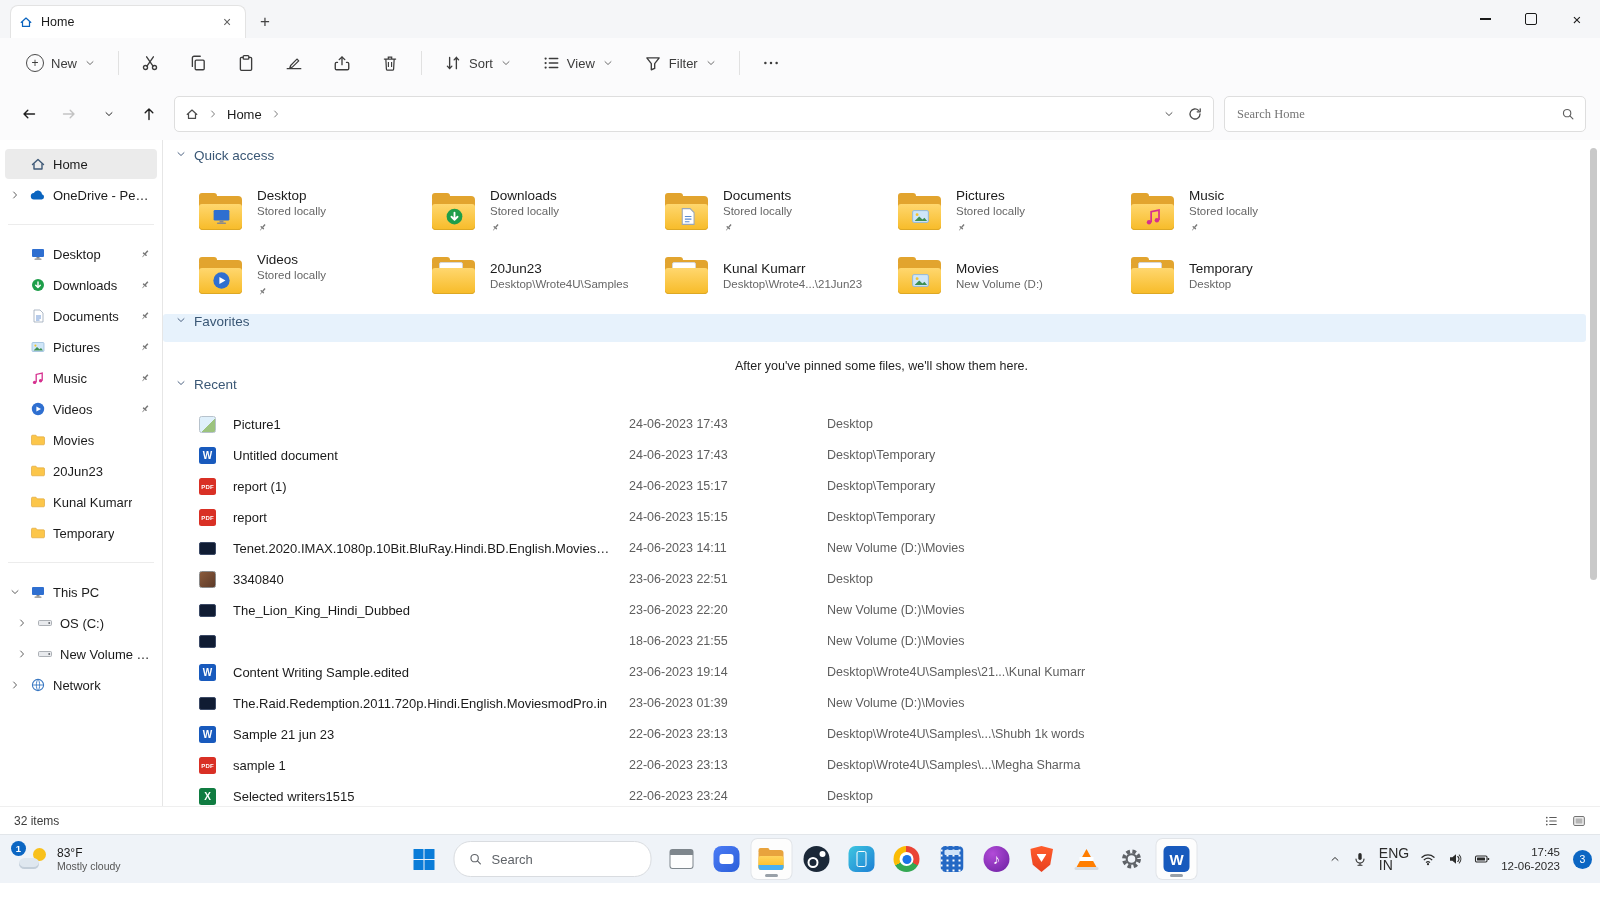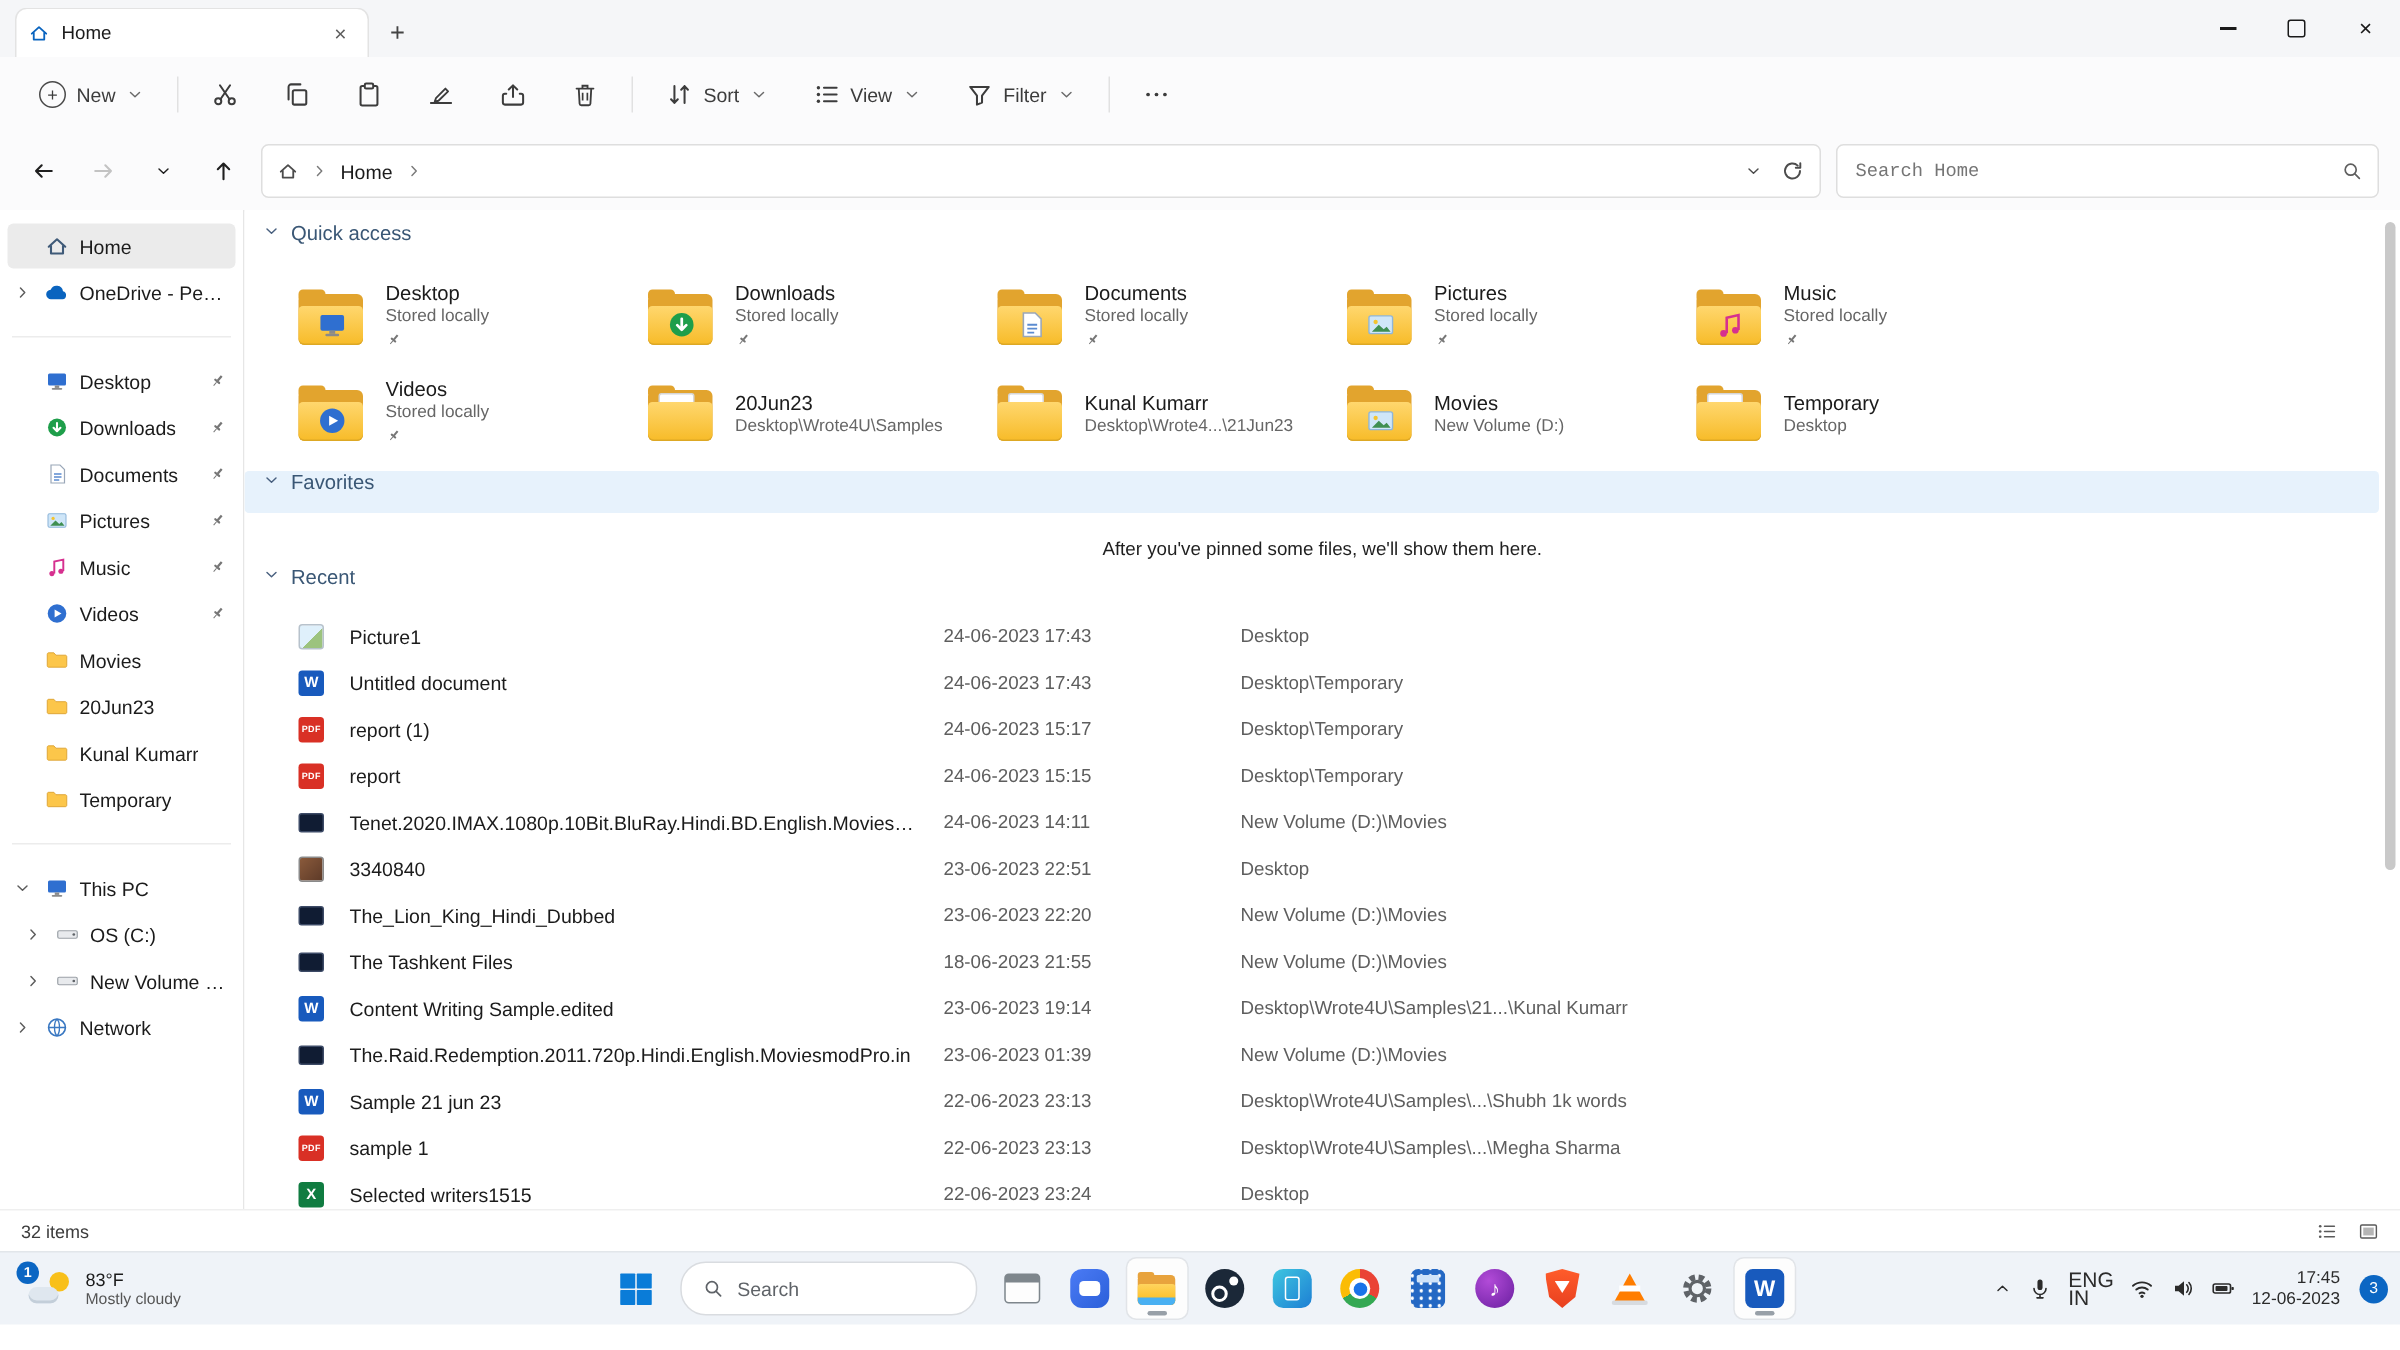--- a/index.html
+++ b/index.html
@@ -22,21 +22,21 @@
   .tsep{width:1px;height:24px;background:#e1e1e1}
   .plus-badge{width:16px;height:16px;border-radius:50%;border:1.3px solid #4a4a4a;display:flex;align-items:center;justify-content:center;font-size:12px;line-height:1}
   
   .navbar{position:absolute;left:0;top:88px;right:0;height:52px;background:#fbfbfc;border-bottom:1px solid #e5e5e5;
     display:flex;align-items:center;gap:10px;padding:0 14px}
   .nbtn{width:30px;height:30px;border-radius:5px;display:flex;align-items:center;justify-content:center;color:#1f1f1f}
   .nbtn.dis{color:#c3c3c3}
   .addressbar{flex:1;height:34px;border:1px solid #dedede;background:#fff;border-radius:5px;display:flex;align-items:center;gap:8px;padding:0 10px;font-size:13px}
   .addr-right{margin-left:auto;display:flex;align-items:center;gap:12px;color:#4c4c4c}
   .searchbox{width:340px;height:34px;border:1px solid #dedede;background:#fff;border-radius:5px;display:flex;align-items:center;padding:0 10px}
-  .searchbox input{border:none;outline:none;flex:1;font-size:12.5px;color:#333;font-family:Liberation Mono, monospace;background:transparent}
+  .searchbox input{border:none;outline:none;flex:1;font-size:12.5px;color:#333;font-family:Liberation Serif, serif;background:transparent}
   .searchbox .ic{color:#5f5f5f}
   
   .sidebar{position:absolute;left:0;top:140px;width:162px;bottom:94px;border-right:1px solid #e6e6e6;background:#fff;padding-top:8px;overflow:hidden}
   .sitem{display:flex;align-items:center;gap:7px;height:30px;margin:1px 5px;padding:0 6px 0 2px;border-radius:4px;font-size:13px;white-space:nowrap}
   .sitem.sel{background:#ebebeb}
   .sitem .lbl{overflow:hidden;text-overflow:ellipsis}
   .gut{width:16px;flex:0 0 auto;display:flex;align-items:center;justify-content:center;color:#5c5c5c}
   .sic{width:16px;height:16px;flex:0 0 auto}
   .spin{margin-left:auto;flex:0 0 auto;width:12px;height:12px}
   .sdiv{height:1px;background:#ececec;margin:14px 8px}
@@ -765,21 +765,20 @@
       <span class="r-path">Desktop</span>
     </div>
     <div class="rrow">
       <span class="fi video"></span>
       <span class="r-name">The_Lion_King_Hindi_Dubbed</span>
       <span class="r-date">23-06-2023 22:20</span>
       <span class="r-path">New Volume (D:)\Movies</span>
     </div>
     <div class="rrow">
       <span class="fi video"></span>
-      <span class="r-name">The Tashkent Files</span>
       <span class="r-date">18-06-2023 21:55</span>
       <span class="r-path">New Volume (D:)\Movies</span>
     </div>
     <div class="rrow">
       <span class="fi word">W</span>
       <span class="r-name">Content Writing Sample.edited</span>
       <span class="r-date">23-06-2023 19:14</span>
       <span class="r-path">Desktop\Wrote4U\Samples\21...\Kunal Kumarr</span>
     </div>
     <div class="rrow">

